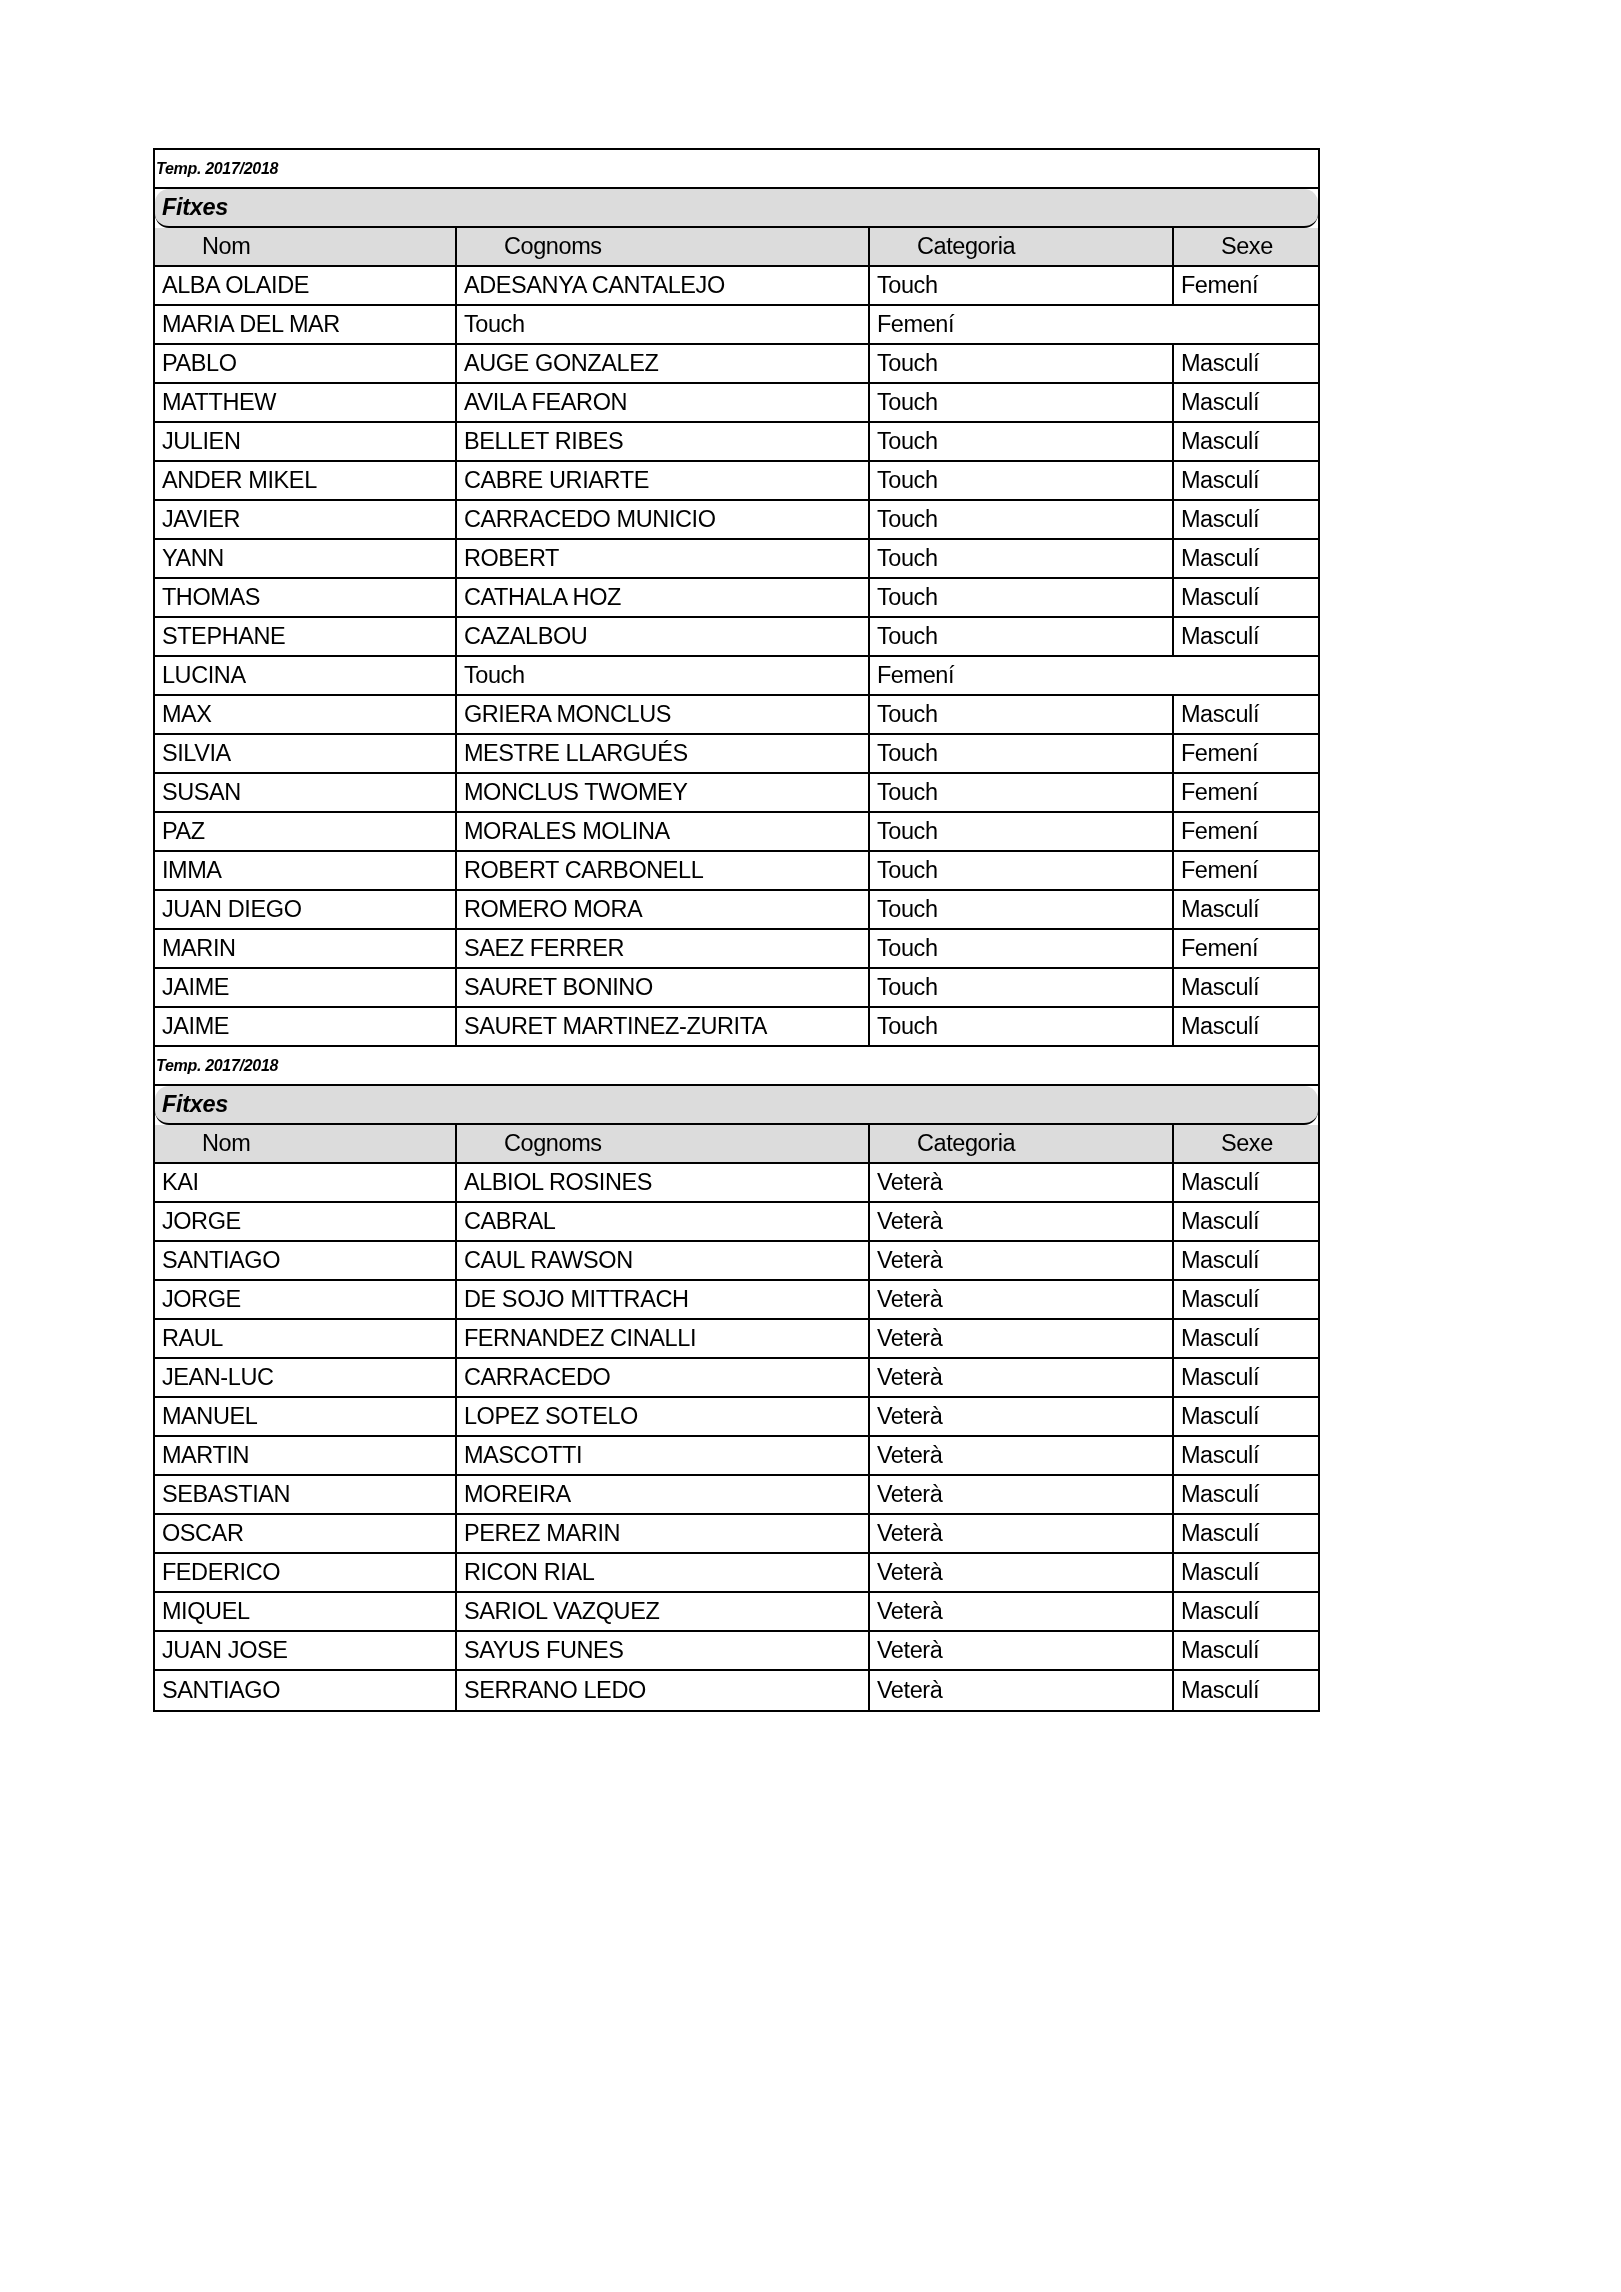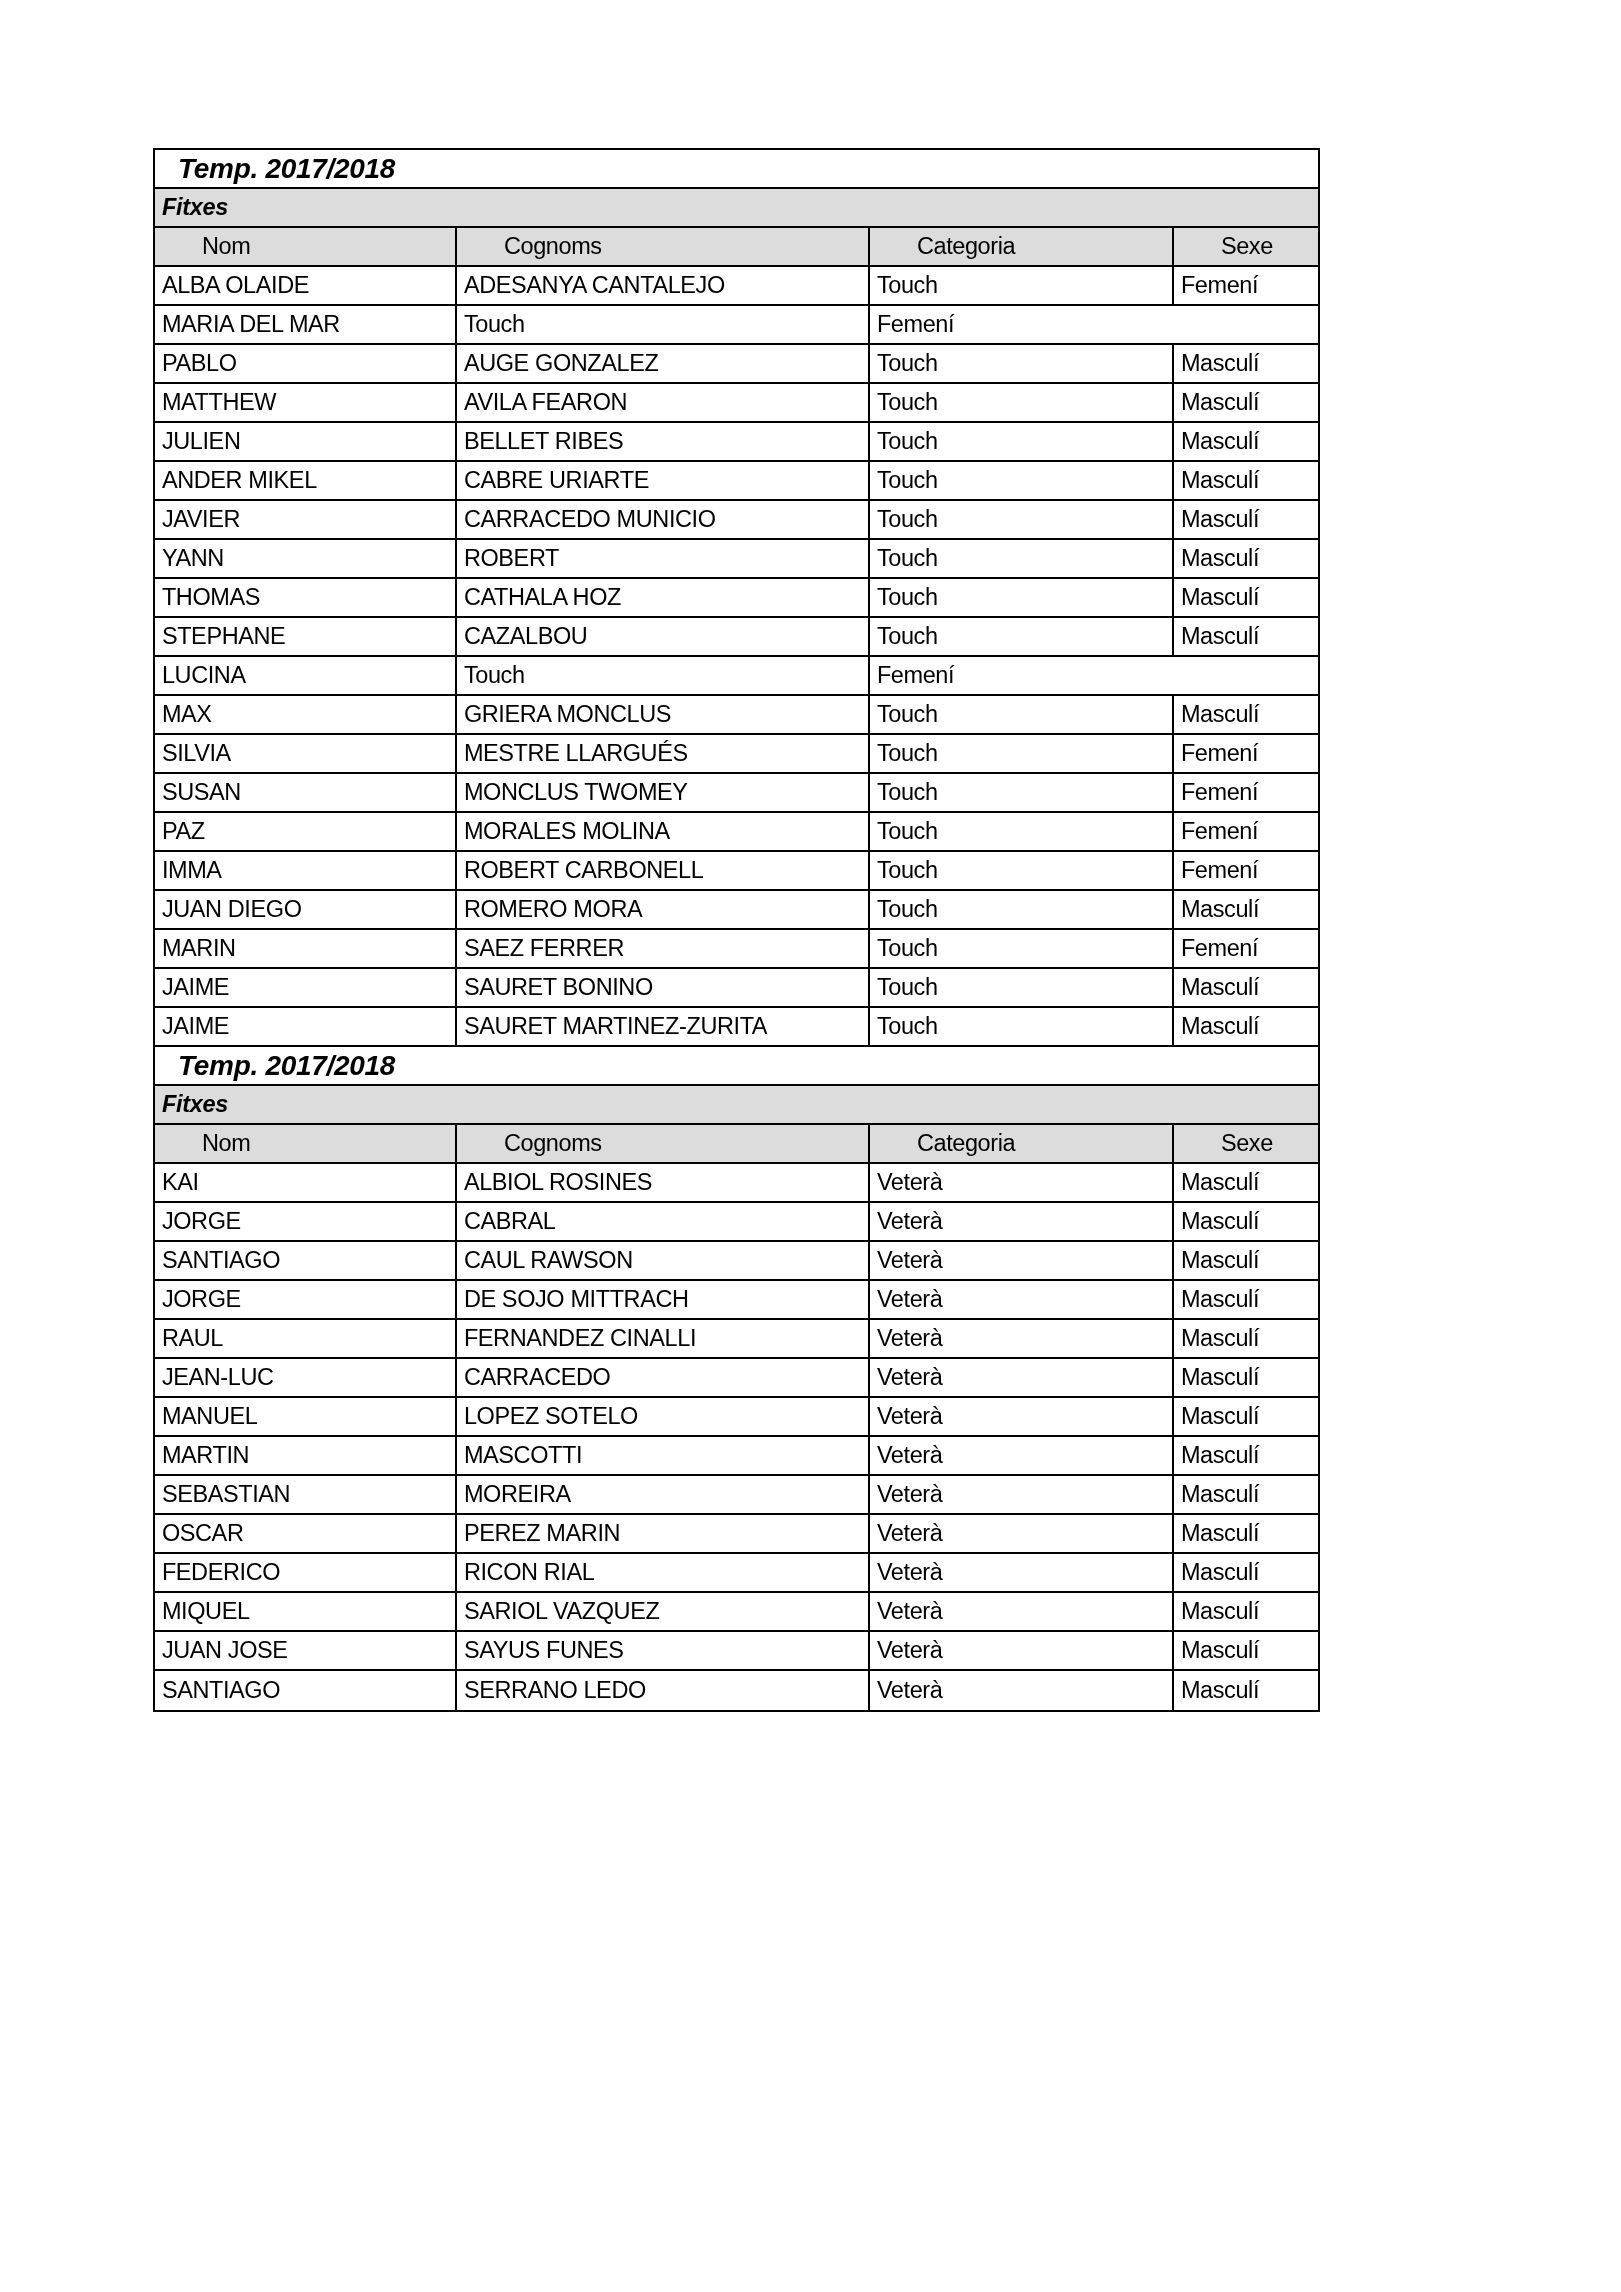--- a/index.html
+++ b/index.html
@@ -44,31 +44,32 @@
     white-space: nowrap;
     overflow: hidden;
   }
   .cell:last-child { border-right: none; }
   .head-row { background: #dcdcdc; }
   .head-cell { font-size: 23.5px; margin-left: 40px; }
   .title-row {
     background: #ffffff;
     font-weight: bold;
     font-style: italic;
-    font-size: 28px;
-    padding-left: 23px;
+    font-size: 16px;
+    padding-left: 1px;
     letter-spacing: -0.3px;
   }
   .subtitle-row {
     background: #dcdcdc;
     font-weight: bold;
     font-style: italic;
     font-size: 23.5px;
     padding-left: 6.9px;
     letter-spacing: -0.3px;
+    border-radius: 14px;
   }
   .tbl:last-of-type [data-rows] .row:last-child { border-bottom: none; }
 </style>
 </head>
 <body>
 
 <div class="page">
   <div class="sheet">
 
     <section class="tbl">

